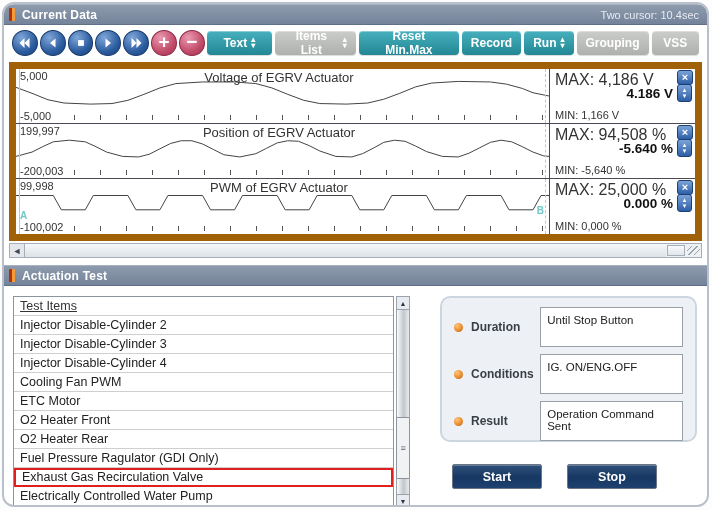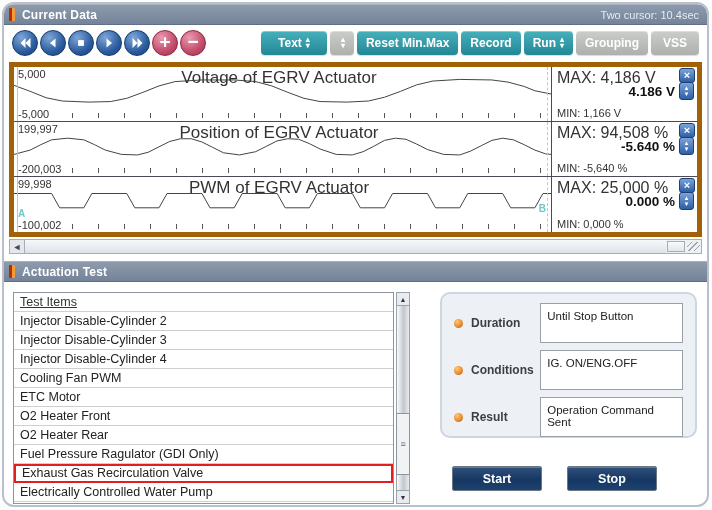--- a/index.html
+++ b/index.html
@@ -25,28 +25,28 @@
   .circlebtn svg{display:block;}
   .circlebtn .pm{color:#fff;font-size:19px;font-weight:bold;line-height:19px;margin-top:-2px;}
   .btngroup{margin-left:auto;display:flex;align-items:center;gap:3px;}
   .tbtn{height:24px;border:none;border-radius:4px;padding:0 9px;color:#fff;font-weight:bold;
     font-size:12px;font-family:"Liberation Sans",sans-serif;display:flex;align-items:center;
     gap:2px;cursor:pointer;box-shadow:inset 0 1px 0 rgba(255,255,255,.35),0 1px 1px rgba(0,0,0,.15);}
   .tbtn.teal{background:linear-gradient(#46b0bd,#238795);}
   .tbtn.gray{background:linear-gradient(#cbcdca,#aeb0ad);}
   .tbtn .spin{display:flex;flex-direction:column;line-height:6px;font-size:8px;margin-left:2px;}
   
-  .charts{margin:0 5px;border:5px solid #a16207;background:#fff;}
+  .charts{margin:0 5px;border:7px solid #a16207;background:#fff;}
   .chart{height:55px;display:flex;border-bottom:1px solid #4a4a55;position:relative;}
   .chart:last-child{border-bottom:none;}
   .plot{flex:1;position:relative;overflow:hidden;}
   .plot svg{position:absolute;left:0;top:0;width:100%;height:100%;}
   .plot .ymax{position:absolute;left:4px;top:1px;font-size:11px;color:#333;}
   .plot .ymin{position:absolute;left:4px;bottom:1px;font-size:11px;color:#333;}
-  .plot .ptitle{position:absolute;left:0;right:7px;top:1px;text-align:center;font-size:17px;color:#333;}
+  .plot .ptitle{position:absolute;left:0;right:7px;top:1px;text-align:center;font-size:13px;color:#333;}
   .plot .ticks{position:absolute;left:58px;right:6px;bottom:3px;height:5px;
     background:repeating-linear-gradient(to right,#555 0 1px,transparent 1px 26px);}
   .cursorA{position:absolute;left:3px;top:0;bottom:0;width:1px;background:#9cd6d6;}
   .cursorB{position:absolute;right:3px;top:0;bottom:0;width:0;border-left:1px dashed #9cd6d6;}
   .ablabel{position:absolute;font-size:10px;color:#6fc9c9;font-weight:bold;}
   .info{width:146px;border-left:1px solid #4a4a55;position:relative;background:#fff;}
   .info .maxlab{position:absolute;left:5px;top:2px;font-size:16px;color:#333;}
   .info .minlab{position:absolute;left:5px;bottom:2px;font-size:11px;color:#333;}
   .info .bigval{position:absolute;right:22px;top:17px;font-size:13.5px;font-weight:bold;color:#111;}
   .sqbtn{position:absolute;padding:0;border:1px solid #1d3f73;border-radius:3px;color:#fff;
@@ -83,21 +83,21 @@
     justify-content:center;font-size:9px;color:#667;cursor:grab;}
   .rightcol{flex:1;padding-left:30px;}
   .details{width:257px;height:146px;border:2px solid #ccd6e0;border-radius:10px;
     background:#edf1f5;padding:9px 12px;display:flex;flex-direction:column;gap:7px;}
   .drow{display:flex;align-items:center;}
   .bullet{width:9px;height:9px;border-radius:50%;margin-right:8px;flex:0 0 auto;
     background:radial-gradient(circle at 35% 30%,#ffc678,#e8872a 60%,#a85410);}
   .dlabel{font-size:12px;font-weight:bold;color:#3a3f46;width:72px;}
   .dvalue{width:148px;height:40px;border:1px solid #9aa0a8;background:#fff;
     font-size:11.5px;color:#222;padding:6px 6px;}
-  .actions{margin-top:28px;display:flex;padding-left:12px;gap:25px;}
+  .actions{margin-top:22px;display:flex;padding-left:12px;gap:25px;}
   .navybtn{width:90px;height:25px;border:1px solid #6b7684;border-radius:2px;color:#fff;
     font-weight:bold;font-size:12.5px;font-family:"Liberation Sans",sans-serif;cursor:pointer;
     background:linear-gradient(#30517c,#173763 55%,#1d4270);
     box-shadow:inset 0 1px 0 rgba(255,255,255,.25);}
 </style>
 </head>
 <body>
 
 <div class="window">
 
@@ -142,20 +142,21 @@
 
     <div class="btngroup">
       <button class="tbtn teal" style="width:66px;justify-content:center;">
         <span>Text</span>
         <span class="spin">
             <span>▴</span>
             <span>▾</span>
           </span>
       </button>
       <button class="tbtn gray">
+        <span>Items List</span>
         <span class="spin">
             <span>▴</span>
             <span>▾</span>
           </span>
       </button>
       <button class="tbtn teal">
         <span>Reset Min.Max</span>
       </button>
       <button class="tbtn teal">
         <span>Record</span>

